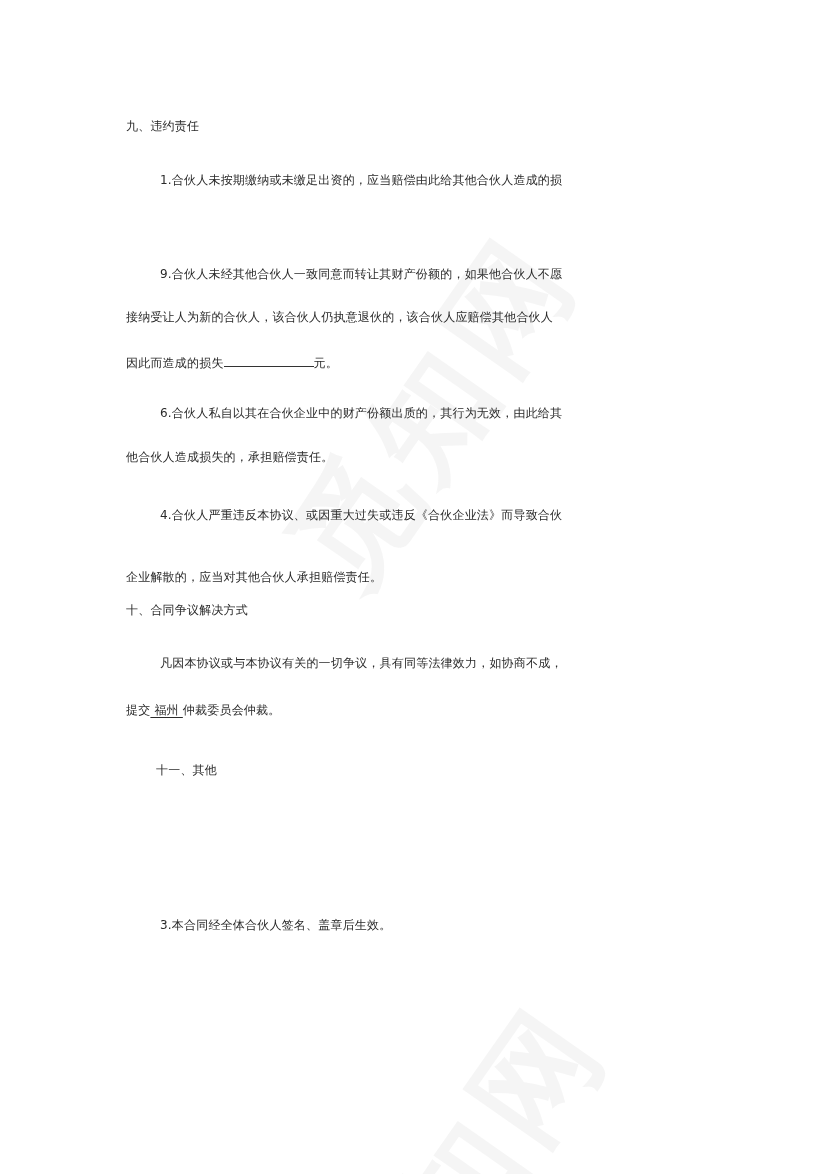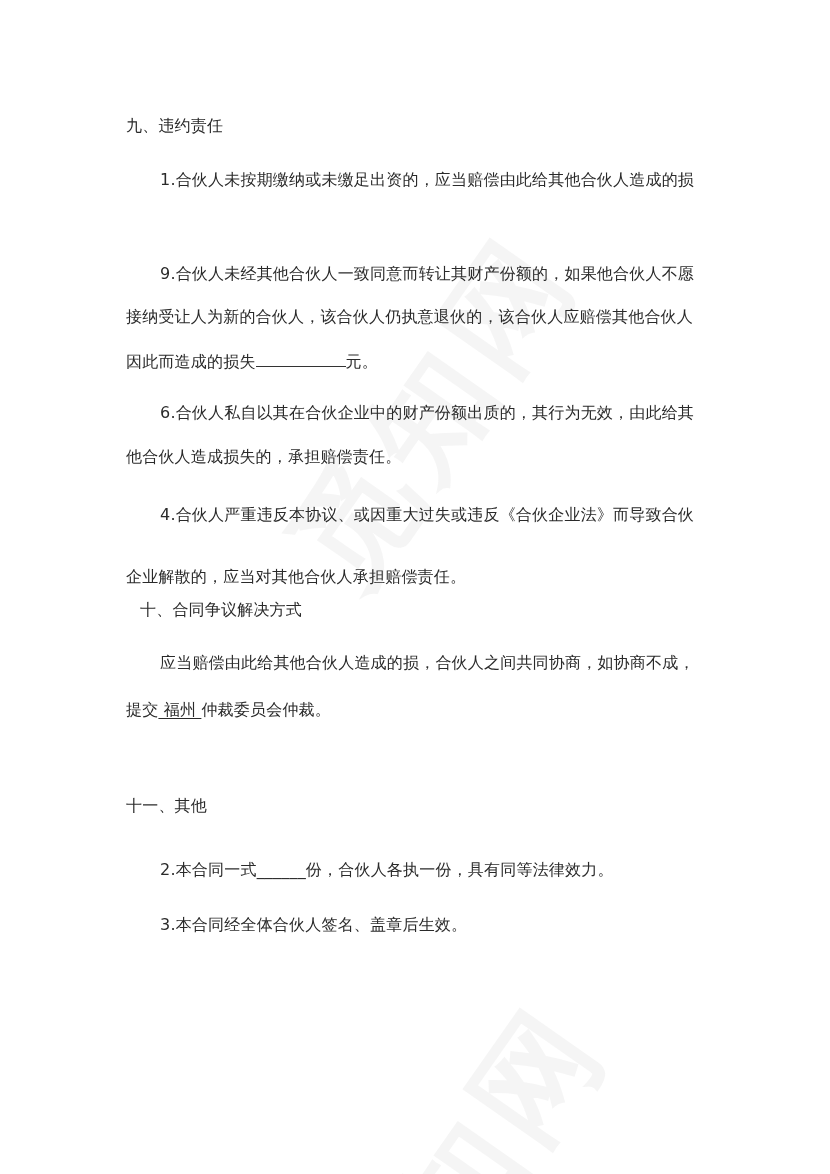--- a/index.html
+++ b/index.html
@@ -18,21 +18,21 @@
   .page {
     position: absolute;
     left: 0; top: 0;
     width: 830px;
     height: 1174px;
     background: #ffffff;
   }
   .line {
     position: absolute;
     left: 126px;
-    font-size: 16px;
+    font-size: 12px;
     line-height: 20px;
     white-space: nowrap;
     letter-spacing: 0.2px;
   }
   .indent { left: 160px; }
   .blank-line {
     display: inline-block;
     border-bottom: 1px solid #333;
     vertical-align: baseline;
     height: 14px;
@@ -71,23 +71,22 @@
     <span>因此而造成的损失</span><span class="blank-line" style="width:90px;"></span><span>元。</span>
   </div>
   <div class="line" style="top:307px;">接纳受让人为新的合伙人，该合伙人仍执意退伙的，该合伙人应赔偿其他合伙人</div>
 
   <div class="line indent" style="top:403px;">6.合伙人私自以其在合伙企业中的财产份额出质的，其行为无效，由此给其</div>
   <div class="line" style="top:447px;">他合伙人造成损失的，承担赔偿责任。</div>
 
   <div class="line indent" style="top:505px;">4.合伙人严重违反本协议、或因重大过失或违反《合伙企业法》而导致合伙</div>
   <div class="line" style="top:548px;margin-top:19px;">企业解散的，应当对其他合伙人承担赔偿责任。</div>
 
-  <div class="line" style="top:600px;margin-left:14px;">十、合同争议解决方式</div>
-  <div class="line indent" style="top:653px;">应当赔偿由此给其他合伙人造成的损，合伙人之间共同协商，如协商不成，</div>
+  <div class="line" style="top:600px;">十、合同争议解决方式</div>
+  <div class="line indent" style="top:653px;">凡因本协议或与本协议有关的一切争议，具有同等法律效力，如协商不成，</div>
   <div class="line" style="top:700px;">
     <span>提交</span><span class="underlined" style="white-space:pre;text-align:center;"> 福州 </span><span>仲裁委员会仲裁。</span>
   </div>
 
-  <div class="line" style="top:796px;">十一、其他</div>
-  <div class="line indent" style="top:860px;">2.本合同一式______份，合伙人各执一份，具有同等法律效力。</div>
+  <div class="line" style="top:760px;margin-left:30px;">十一、其他</div>
   <div class="line indent" style="top:915px;">3.本合同经全体合伙人签名、盖章后生效。</div>
 
 </div>
 
 </body></html>

